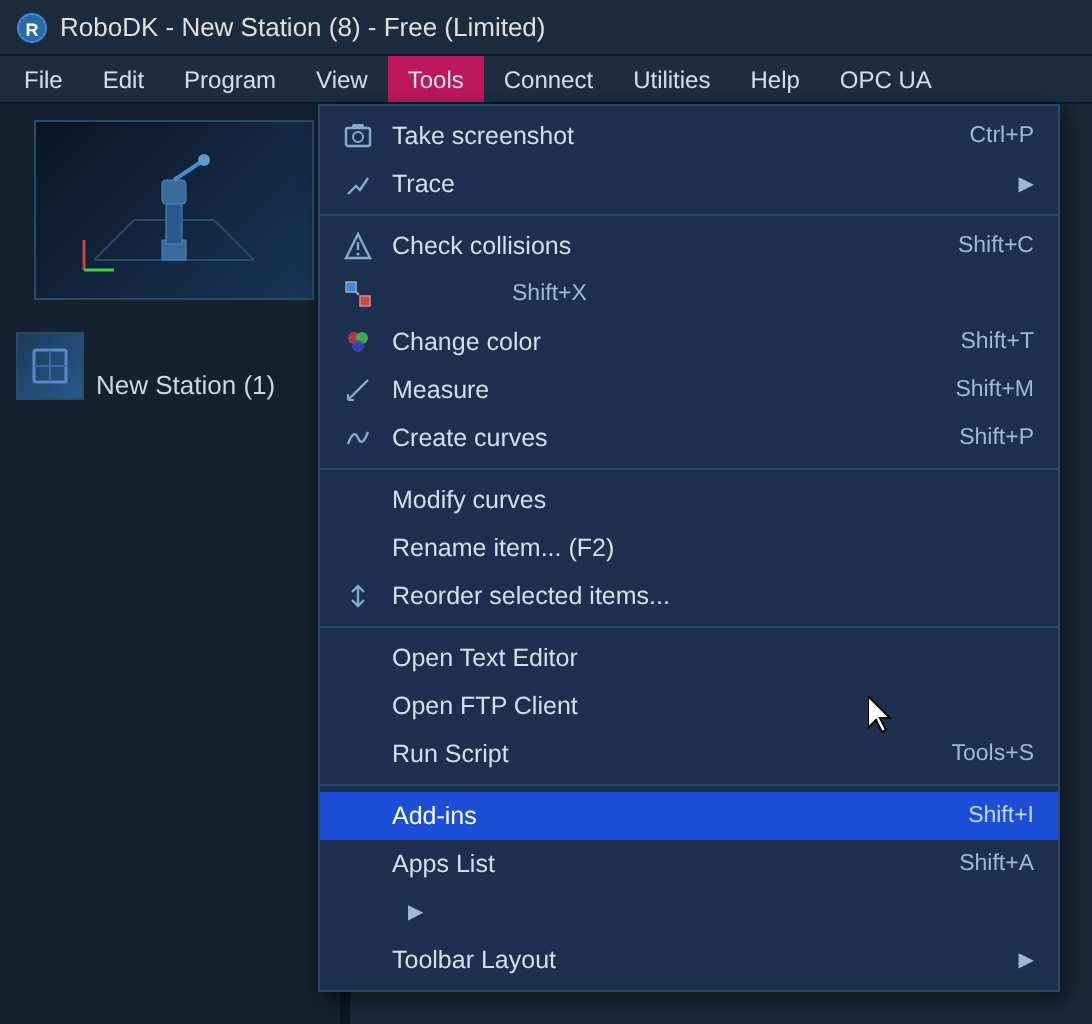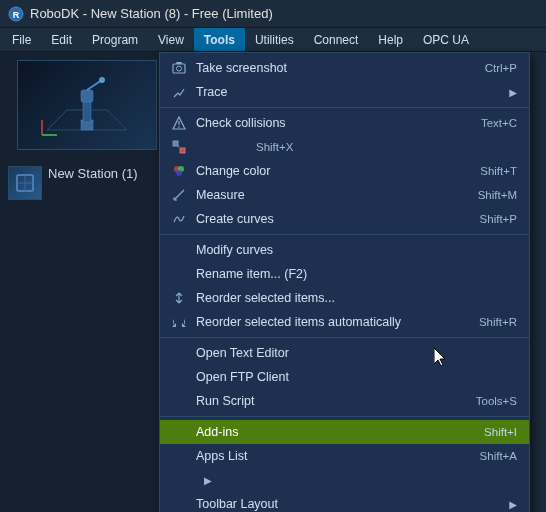--- a/index.html
+++ b/index.html
@@ -41,43 +41,42 @@
     .menu-item {
       padding: 2px 10px;
       color: #d0e0f0;
       font-size: 12px;
       cursor: pointer;
       height: 100%;
       display: flex;
       align-items: center;
     }
     .menu-item.active {
-      background: #0369a1;
-      font-weight: bold;
+      background: #be185d;
     }
 
     
     #main-area {
       display: flex;
       height: calc(512px - 52px);
       position: relative;
     }
 
     #sidebar {
       width: 175px;
       background: #152030;
       border-right: 1px solid #0a1825;
       position: relative;
       overflow: hidden;
     }
 
     
     #station-item {
       display: flex;
-      align-items: flex-start;
+      align-items: flex-end;
       padding: 8px 8px;
       gap: 6px;
       margin-top: 4px;
     }
     #station-icon-box {
       width: 34px;
       height: 34px;
       background: linear-gradient(135deg, #1a3a5a, #2a5a8a);
       border: 1px solid #2a4a6a;
       display: flex;
@@ -119,21 +118,21 @@
       display: flex;
       align-items: center;
       padding: 4px 12px 4px 36px;
       cursor: pointer;
       position: relative;
       min-height: 24px;
       color: #d0e0f0;
       font-size: 12.5px;
     }
     .dropdown-item.highlighted {
-      background: #4d7c0f;
+      background: #1d4ed8;
       color: #ffffff;
     }
 
     .item-icon {
       position: absolute;
       left: 10px;
       width: 18px;
       height: 18px;
       display: flex;
       align-items: center;
@@ -181,22 +180,22 @@
   </svg>
   <span>RoboDK - New Station (8) - Free (Limited)</span>
 </div>
 
 <div id="menu-bar">
   <div class="menu-item">File</div>
   <div class="menu-item">Edit</div>
   <div class="menu-item">Program</div>
   <div class="menu-item">View</div>
   <div class="menu-item active">Tools</div>
+  <div class="menu-item">Connect</div>
   <div class="menu-item">Utilities</div>
-  <div class="menu-item">Connect</div>
   <div class="menu-item">Help</div>
   <div class="menu-item">OPC UA</div>
 </div>
 
 <div id="main-area">
 
   <div id="sidebar">
 
     <div style="width:140px; height:90px; margin:8px auto; background:linear-gradient(135deg,#0a1525,#1a3555); border:1px solid #2a4a6a; display:flex; align-items:center; justify-content:center;">
       <svg width="100" height="70" viewBox="0 0 100 70">
@@ -262,21 +261,21 @@
 
       <div class="dropdown-item">
         <span class="item-icon">
           <svg width="14" height="14" viewBox="0 0 14 14">
               <polygon points="7,1 13,13 1,13" fill="none" stroke="#88aacc" stroke-width="1.2"></polygon>
               <line x1="7" y1="5" x2="7" y2="9" stroke="#88aacc" stroke-width="1.2"></line>
               <circle cx="7" cy="11" r="0.8" fill="#88aacc"></circle>
             </svg>
         </span>
         <span class="item-label">Check collisions</span>
-        <span class="item-shortcut">Text+C</span>
+        <span class="item-shortcut">Shift+C</span>
       </div>
 
       <div class="dropdown-item">
         <span class="item-icon">
           <svg width="14" height="14" viewBox="0 0 14 14">
               <rect x="1" y="1" width="5" height="5" fill="#4a88cc" stroke="#88aacc" stroke-width="0.8"></rect>
               <rect x="8" y="8" width="5" height="5" fill="#cc4a4a" stroke="#cc8888" stroke-width="0.8"></rect>
               <line x1="6" y1="6" x2="8" y2="8" stroke="#aaaaaa" stroke-width="1" stroke-dasharray="2,1"></line>
             </svg>
         </span>
@@ -329,30 +328,20 @@
 
       <div class="dropdown-item">
         <span class="item-icon">
           <svg width="14" height="14" viewBox="0 0 14 14">
               <path d="M7 2 L7 12 M4 5 L7 2 L10 5 M4 9 L7 12 L10 9" fill="none" stroke="#88aacc" stroke-width="1.2"></path>
             </svg>
         </span>
         <span class="item-label">Reorder selected items...</span>
       </div>
 
-      <div class="dropdown-item">
-        <span class="item-icon">
-          <svg width="14" height="14" viewBox="0 0 14 14">
-              <path d="M12 4 Q14 7 12 10 L10 8 L10 12 L14 12 L12 10" fill="#88aacc"></path>
-              <path d="M2 4 Q0 7 2 10 L4 8 L4 12 L0 12 L2 10" fill="#88aacc"></path>
-            </svg>
-        </span>
-        <span class="item-label">Reorder selected items automatically</span>
-        <span class="item-shortcut">Shift+R</span>
-      </div>
 
       <div class="menu-separator"></div>
 
       <div class="dropdown-item">
         <span class="item-label">Open Text Editor</span>
       </div>
 
       <div class="dropdown-item">
         <span class="item-label">Open FTP Client</span>
       </div>

